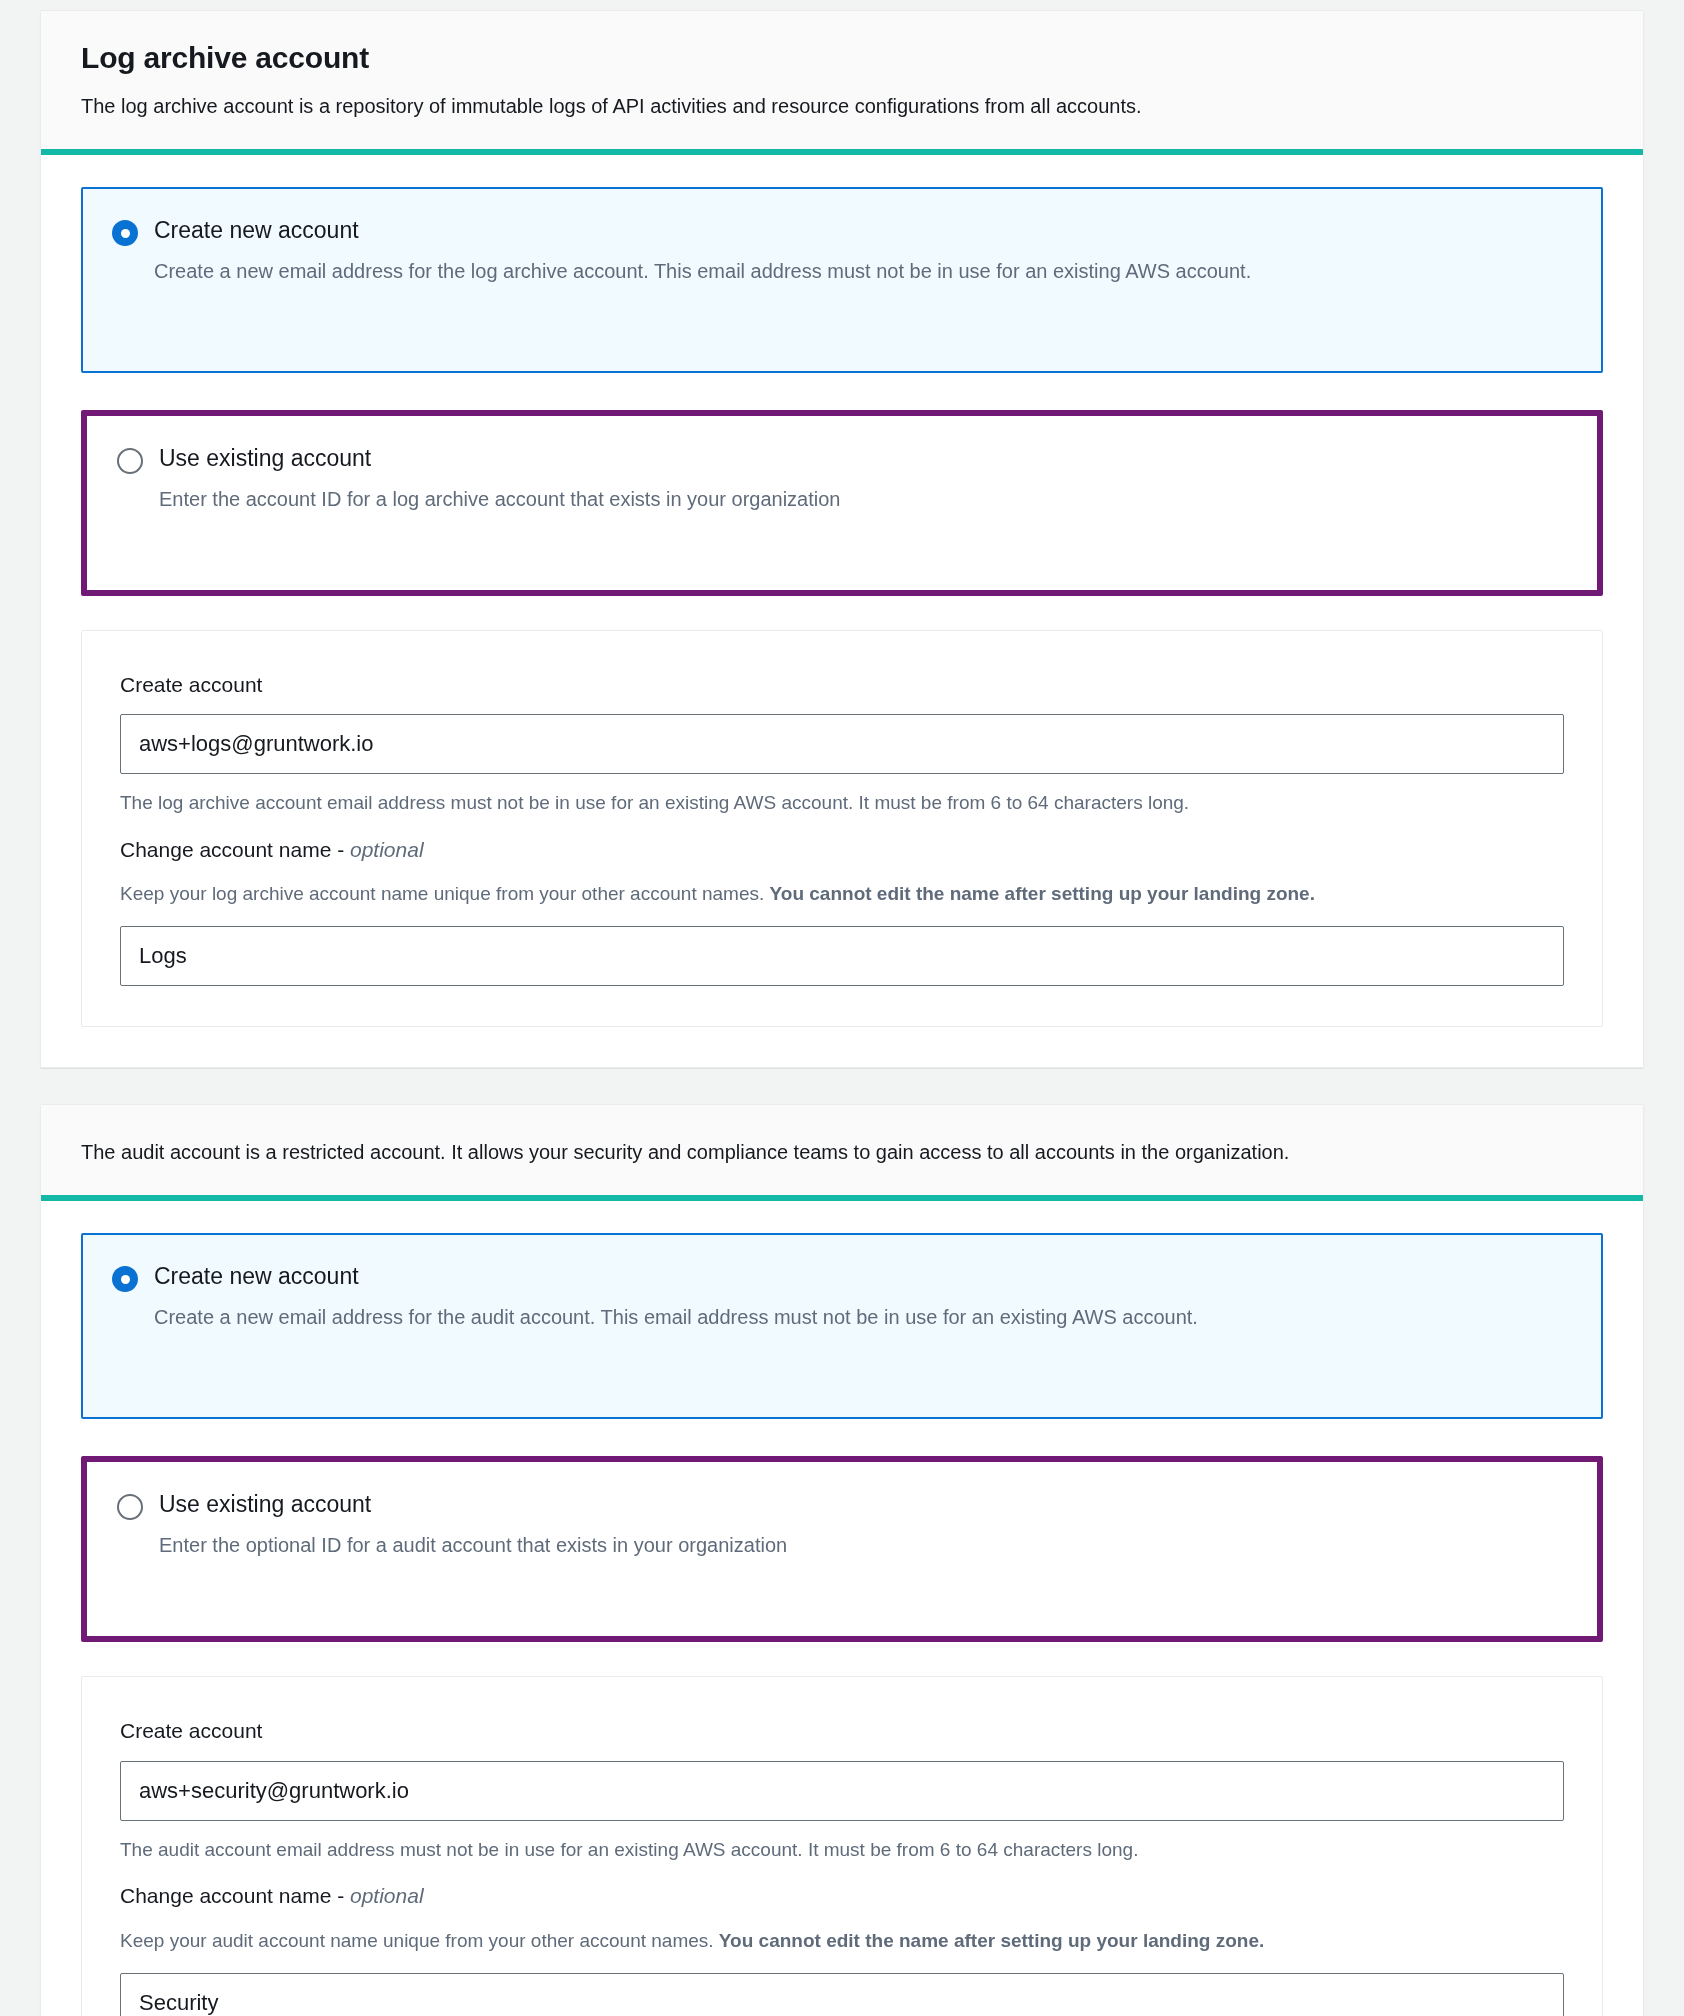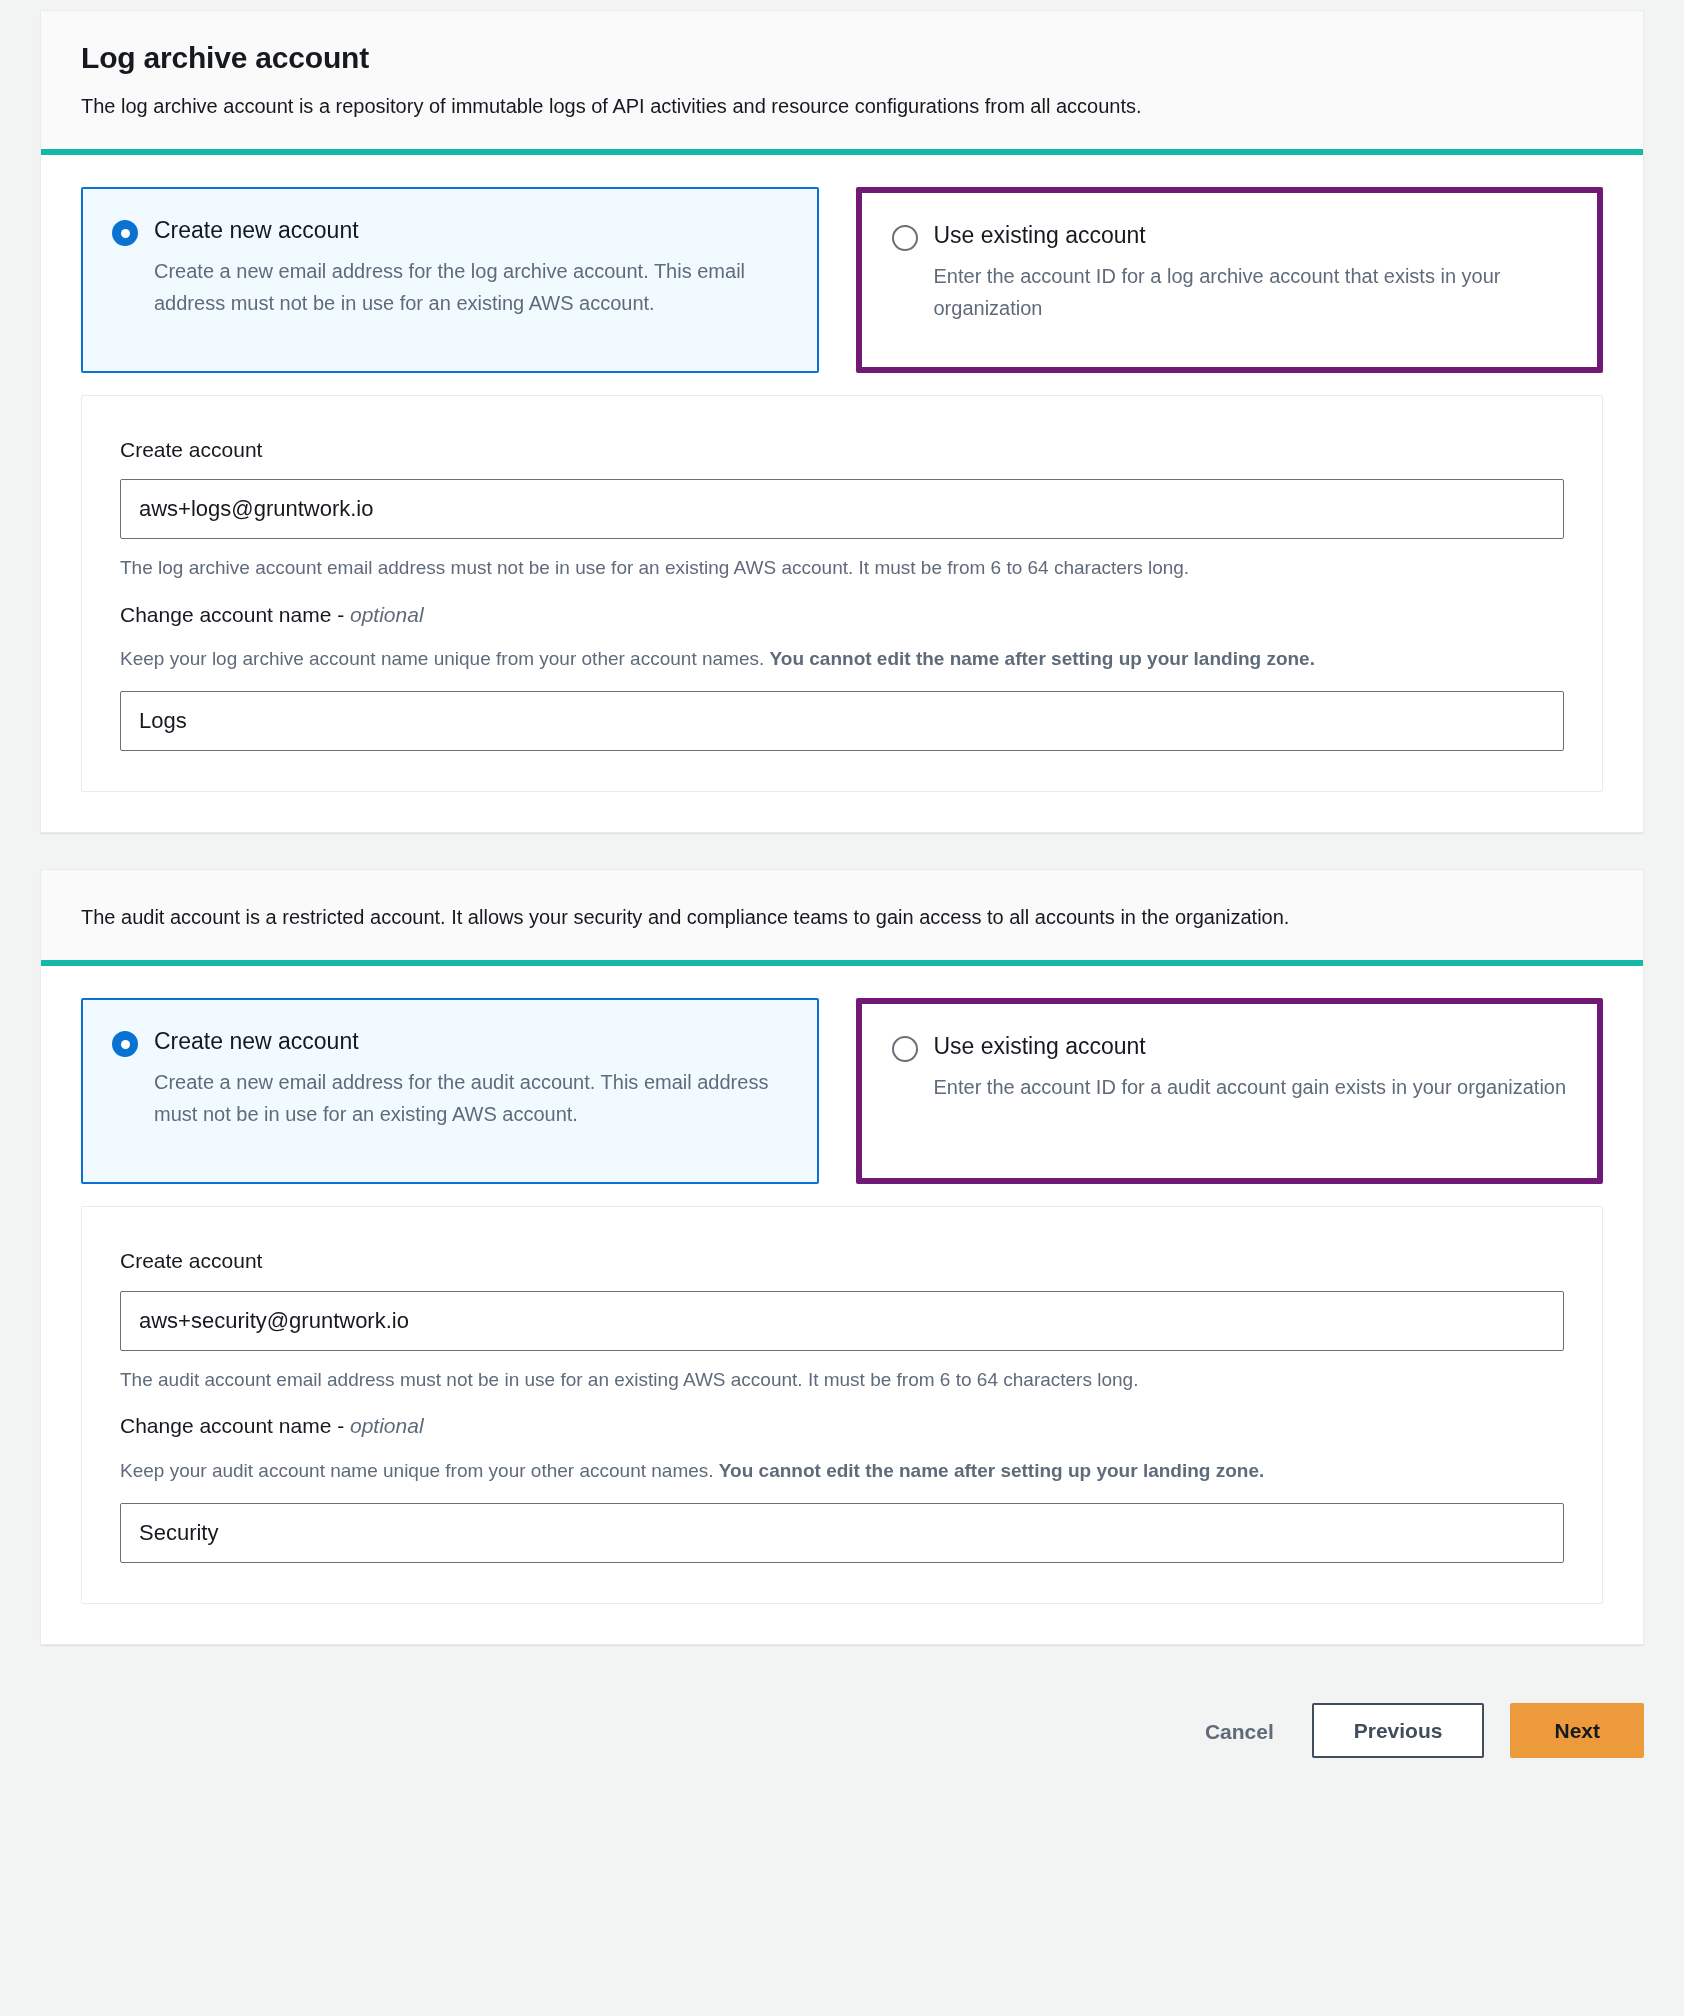--- a/index.html
+++ b/index.html
@@ -51,21 +51,22 @@
   }
   .card-body {
     padding: 32px 40px 40px 40px;
     background: #ffffff;
   }
 
   
   .tiles {
     display: flex;
     gap: 37px;
-    margin-bottom: 22px;
+    margin-bottom: 34px;
+    flex-direction: column;
   }
   .tile {
     flex: 1 1 0;
     border: 6px solid #701a75;
     border-radius: 2px;
     background: #ffffff;
     padding: 28px 30px 30px 30px;
     cursor: pointer;
     position: relative;
     min-height: 186px;
@@ -246,21 +247,21 @@
               <span class="radio checked"></span>
               <span class="tile-label">Create new account</span>
             </div>
             <div class="tile-desc">Create a new email address for the audit account. This email address must not be in use for an existing AWS account.</div>
           </div>
           <div class="tile">
             <div class="tile-head">
               <span class="radio"></span>
               <span class="tile-label">Use existing account</span>
             </div>
-            <div class="tile-desc">Enter the account ID for a audit account gain exists in your organization</div>
+            <div class="tile-desc">Enter the optional ID for a audit account that exists in your organization</div>
           </div>
         </div>
 
         <div class="panel">
           <div class="field-label">Create account</div>
           <input class="input" type="text" value="aws+security@gruntwork.io" style="">
           <p class="hint">The audit account email address must not be in use for an existing AWS account. It must be from 6 to 64 characters long.</p>
 
           <div class="field-label label-block"><span>Change account name - </span><span class="opt">optional</span></div>
           <p class="hint" style="margin-top:6px"><span>Keep your audit account name unique from your other account names. </span><b>You cannot edit the name after setting up your landing zone.</b></p>

